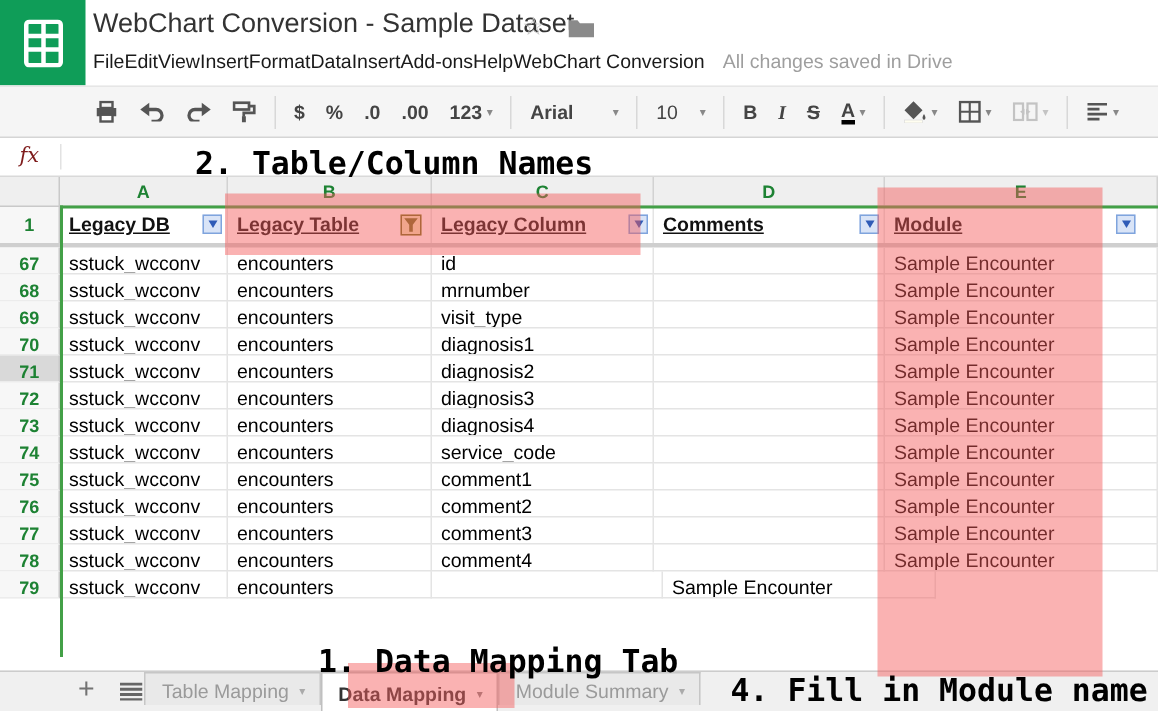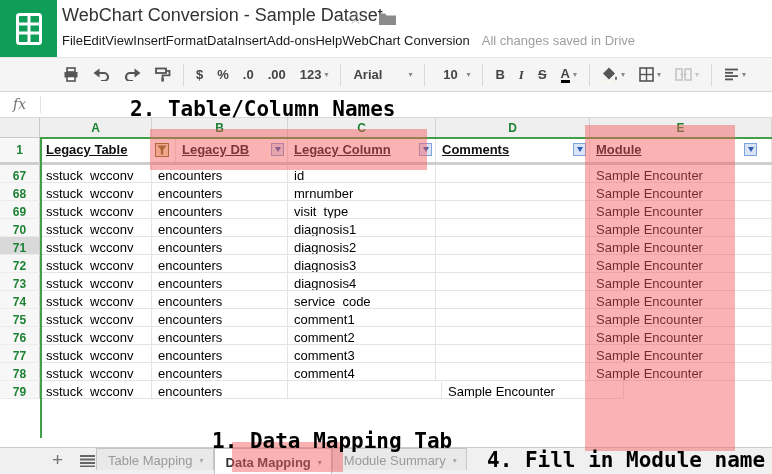--- a/index.html
+++ b/index.html
@@ -27,29 +27,29 @@
   .menu-item{cursor:default;}
   .save-status{color:#9e9e9e;margin-left:12px;}
   
   .toolbar{position:absolute;left:0;top:57px;right:0;height:35px;background:#f5f5f5;
            border-top:1px solid #e6e6e6;border-bottom:1px solid #d5d5d5;box-sizing:border-box;
            display:flex;align-items:center;padding-left:56px;color:#555;font-size:13px;}
   .tbtn{display:flex;align-items:center;gap:3px;padding:2px 7px;font-weight:bold;color:#444;}
   .tsep{width:1px;height:22px;background:#d8d8d8;margin:0 5px;}
   .caret{font-size:8px;color:#888;line-height:1;}
   .fontname{font-weight:bold;width:52px;}
-  .fontsize{font-weight:bold;width:26px;text-align:center;}
+  .fontsize{font-weight:normal;width:26px;}
   .btn-italic{font-style:italic;font-family:"Liberation Serif",serif;}
   .btn-strike{text-decoration:line-through;}
   .btn-color{border-bottom:3px solid #000;line-height:13px;}
   .dis{opacity:.45;}
   
   .formulabar{position:absolute;left:0;top:92px;right:0;height:26px;background:#fff;
               border-bottom:1px solid #d9d9d9;box-sizing:border-box;}
-  .fx{position:absolute;left:13px;top:4px;font-style:italic;color:#737373;font-size:14px;
+  .fx{position:absolute;left:13px;top:4px;font-style:italic;color:#7f1d1d;font-size:14px;
       font-family:"DejaVu Serif","Liberation Serif",serif;}
   .fxsep{position:absolute;left:40px;top:4px;width:1px;height:17px;background:#e2e2e2;}
   
   .c0{width:112px}.c1{width:136px}.c2{width:148px}.c3{width:154px}.c4{width:182px}
   .col-letters{position:absolute;left:0;top:118px;height:20px;display:flex;}
   .corner{width:40px;box-sizing:border-box;background:#efefef;border-right:1px solid #c9c9c9;
           border-bottom:1px solid #c9c9c9;}
   .letter{box-sizing:border-box;background:#efefef;border-right:1px solid #d2d2d2;
           border-bottom:1px solid #c9c9c9;color:var(--head-green);font-weight:bold;
           font-size:12px;text-align:center;line-height:20px;}
@@ -235,32 +235,32 @@
   <div class="corner"></div>
 <div class="letter c0">A</div>
     <div class="letter c1">B</div>
     <div class="letter c2">C</div>
     <div class="letter c3">D</div>
     <div class="letter c4">E</div>
   </div>
 
 <div class="header-row" id="header-row">
   <div class="rowhead1">1</div>
-<div class="hcell c1">
+<div class="hcell c0">
+      <span class="txt">Legacy DB</span>
+      <span class="dd" style="right: 3px;">
+        <span class="tri"></span>
+      </span>
+    </div>
+    <div class="hcell c1">
       <span class="txt">Legacy Table</span>
       <span class="funnel" style="right: 6px;">
         <svg width="10" height="10" viewBox="0 0 10 10">
           <path d="M0.5 0.5 h9 L6.2 4.8 v4.7 h-2.4 V4.8 Z" fill="#70701f"></path>
         </svg>
-      </span>
-    </div>
-    <div class="hcell c0">
-      <span class="txt">Legacy DB</span>
-      <span class="dd" style="right: 3px;">
-        <span class="tri"></span>
       </span>
     </div>
     <div class="hcell c2">
       <span class="txt">Legacy Column</span>
       <span class="dd" style="right: 3px;">
         <span class="tri"></span>
       </span>
     </div>
     <div class="hcell c3">
       <span class="txt">Comments</span>

